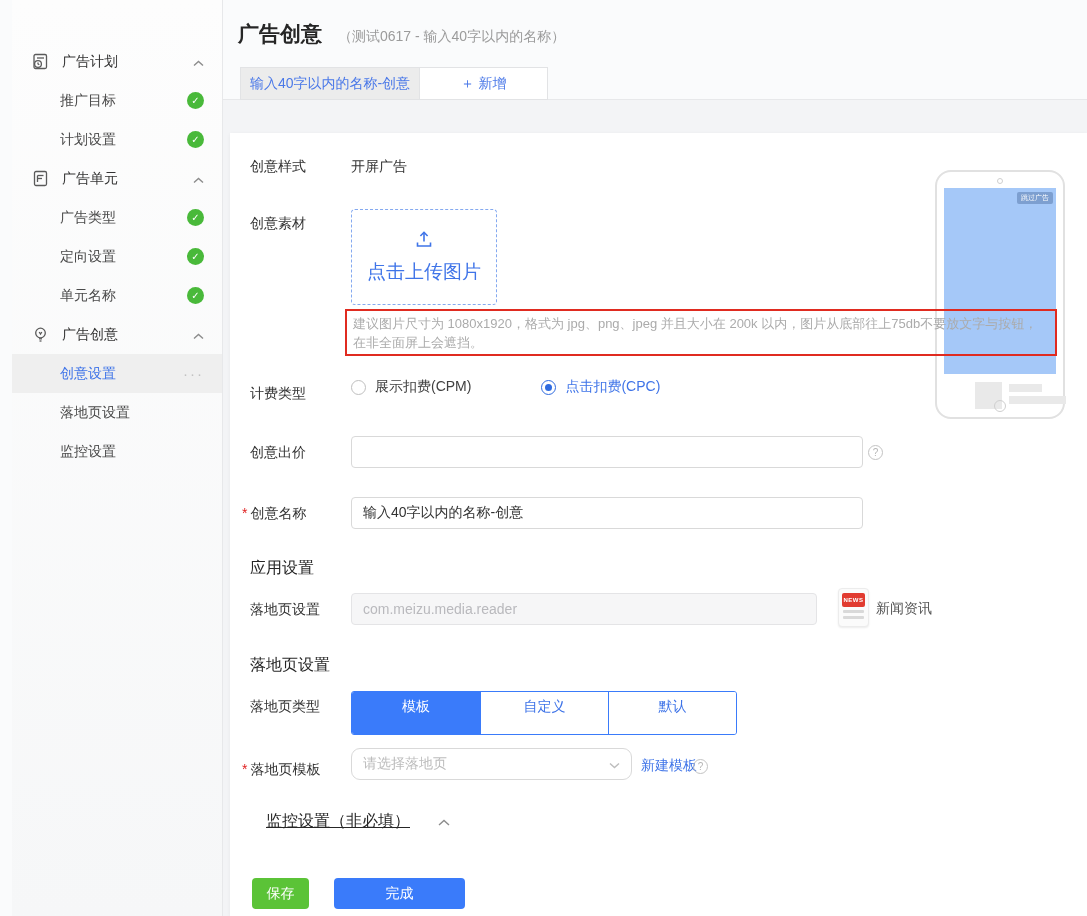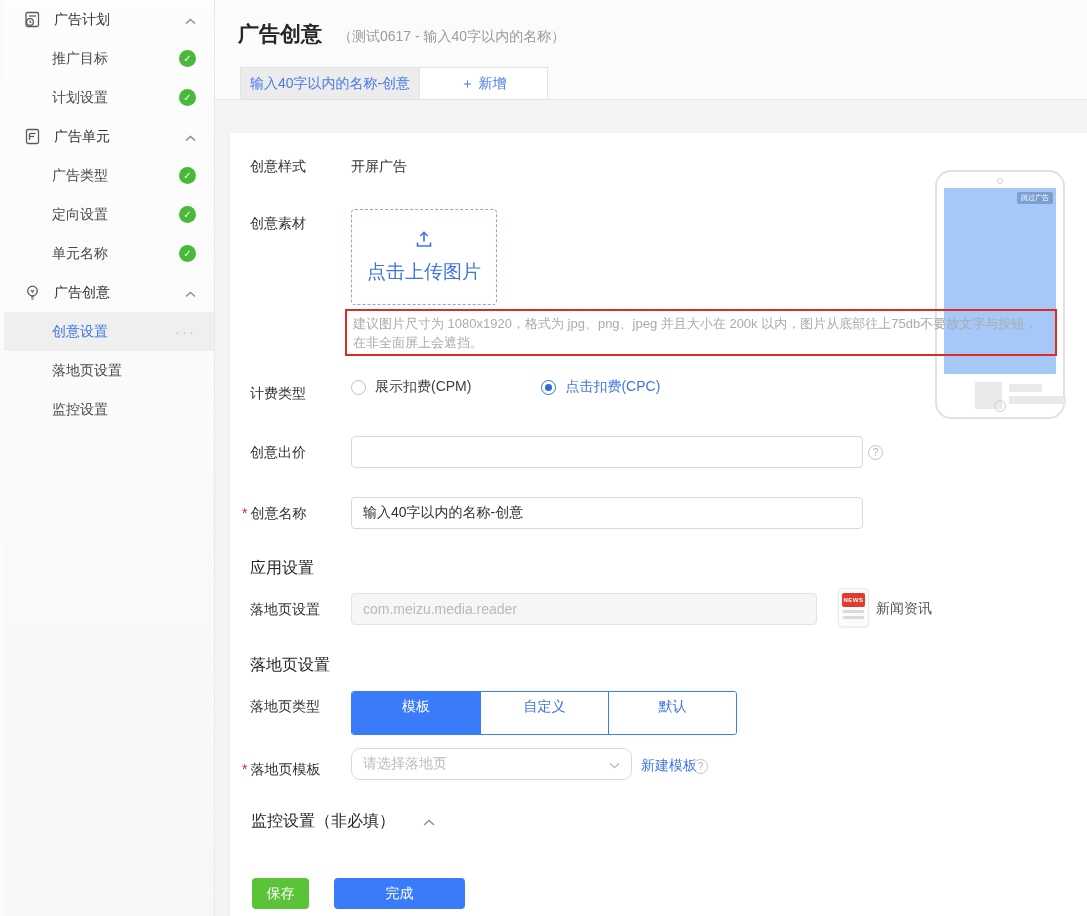--- a/index.html
+++ b/index.html
@@ -2,22 +2,22 @@
 <html><head>
 <meta charset="utf-8">
 <style>
   * { margin:0; padding:0; box-sizing:border-box; }
   html,body { width:1087px; height:916px; overflow:hidden;
     font-family:"Liberation Sans","DejaVu Sans",sans-serif; font-size:14px; color:#404040;
     background:#fafbfc; }
   .page { position:relative; width:1087px; height:916px; }
 
   
-  .sidebar { position:absolute; left:4px; top:0; width:211px; height:916px;
-    background:linear-gradient(#fdfdfd,#f6f7f8); border-right:1px solid #e7e8ea; z-index:3;}
+  .sidebar { position:absolute; left:12px; top:0; width:211px; height:916px;
+    background:linear-gradient(#fdfdfd,#f6f7f8); border-right:1px solid #e7e8ea; padding-top:42px; z-index:3;}
   .side-row { height:39px; display:flex; align-items:center; padding:0 18px; cursor:pointer; }
   .side-row .grow { flex:1; }
   .group-head { font-size:14px; color:#333; }
   .group-head .g-icon { width:20px; height:20px; margin-right:12px; display:inline-flex; align-items:center; justify-content:center;}
   .sub-item { padding-left:48px; color:#4a4a4a; }
   .sub-item.active { background:#efefef; color:#3f74e8; }
   .check-dot { width:17px; height:17px; border-radius:50%; background:#49b93a; color:#fff;
     font-size:10px; line-height:17px; text-align:center; font-weight:bold; }
   .ellipsis { color:#c2c2c2; font-size:15px; letter-spacing:2px; }
   .chev-up { display:inline-block; }
@@ -82,22 +82,22 @@
   .select { position:absolute; left:121px; top:615px; width:281px; height:32px; border:1px solid #d9d9d9;
     border-radius:9px; background:#fff; display:flex; align-items:center; padding:0 11px; cursor:pointer;}
   .select .ph { color:#bcbcbc; flex:1; }
   .link { color:#3f74e8; cursor:pointer; font-size:14px; }
 
   .btn { position:absolute; top:745px; height:31px; border:none; border-radius:4px; color:#fff; font-size:14px;
     cursor:pointer; font-family:inherit;}
   .btn-save { left:22px; width:57px; background:#5bc337; }
   .btn-done { left:104px; width:131px; background:#3a7bfa; }
 
-  .monitor-h { position:absolute; left:21px; top:678px; font-size:16px; color:#262626; cursor:pointer;
-    display:flex; align-items:center; gap:28px;}
+  .monitor-h { position:absolute; left:36px; top:678px; font-size:16px; color:#262626; cursor:pointer;
+    display:flex; align-items:center; gap:28px;text-decoration:underline;}
 
   
   .phone { position:absolute; left:705px; top:37px; width:130px; height:249px; background:#fff;
     border:2px solid #e1e1e1; border-radius:16px; z-index:1; }
   .phone .cam { position:absolute; left:50%; top:6px; width:6px; height:6px; margin-left:-3px;
     border:1px solid #cfcfcf; border-radius:50%; }
   .phone .screen { position:absolute; left:7px; top:16px; width:112px; height:186px; background:#a5c8f8; }
   .skip-badge { position:absolute; right:3px; top:4px; padding:2px 4px; background:#7d9fd0; border-radius:2px;
     color:#fff; font-size:7px; line-height:8px; }
   .phone .bar-sq { position:absolute; left:38px; top:210px; width:27px; height:27px; background:#e9e9e9; }

